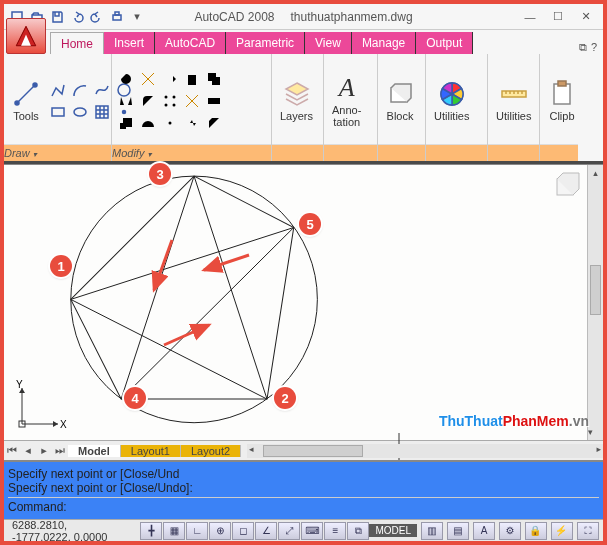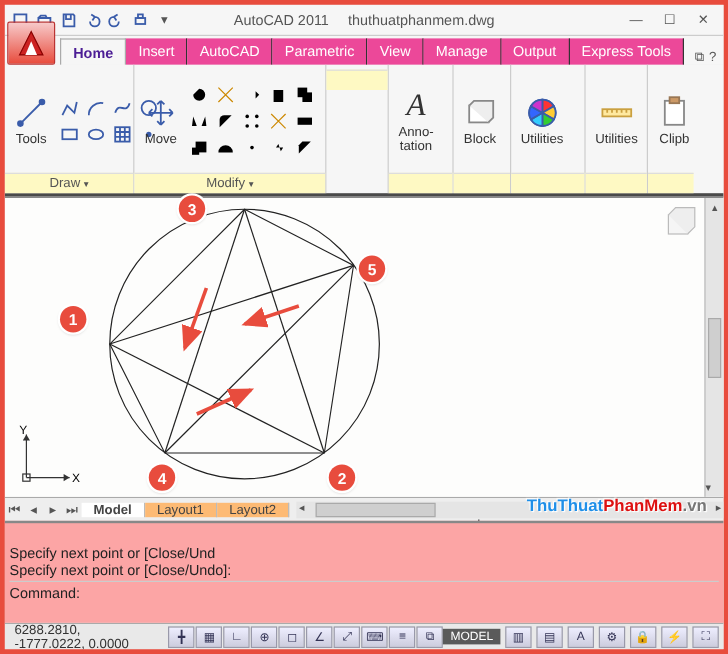--- a/index.html
+++ b/index.html
@@ -12,28 +12,28 @@
 .titletext { position: absolute; left: 50%; transform: translateX(-50%); display: flex; gap: 16px; font-size: 12px; color: #555; }
 .winctrl { margin-left: auto; display: flex; gap: 2px; }
 .winctrl span { width: 26px; height: 18px; display: flex; align-items: center; justify-content: center; color: #555; font-size: 11px; }
 
 
 .tabbar { background: #f6f6f6; height: 24px; display: flex; align-items: flex-end; }
 .appbtn { width: 40px; height: 36px; background: linear-gradient(#f7c9c9,#e84c3d); border:1px solid #b33; border-radius: 2px; margin: -14px 4px 0 2px; display:flex; align-items:center; justify-content:center; position:relative; z-index:2;}
 .appbtn svg { width: 26px; height: 26px; }
 .tabs { display: flex; height: 22px; }
 .tab { padding: 0 10px; font-size: 12px; color: #fff; background: #ec4899; border-right:1px solid #333; display:flex; align-items:center;}
-.tab.active { background: #f6f6f6; color:#4c1d95; border:1px solid #aaa; border-bottom:none;font-weight:bold; }
+.tab.active { background: #f6f6f6; color:#be185d; border:1px solid #aaa; border-bottom:none; }
 .tabextra { margin-left:auto; display:flex; gap:4px; padding-right:6px; color:#555; font-size:11px;}
 
 
 .ribbon { background: #f6f6f6; display:flex; border-bottom: 3px solid #4a4a4a; height: 110px;}
 .panel { border-right:1px solid #ccc; display:flex; flex-direction:column; justify-content:space-between; padding:4px 4px 0 4px;}
 .panel-body { flex:1; display:flex; align-items:center; gap:4px; }
-.panel-title { text-align:center; font-size:11px; color:#555; background:#fef9c3; border-top:1px solid #ddd; padding:2px 0; margin: 0 -4px; }
+.panel-title { text-align:left; font-size:11px; color:#555; background:#fdba74; border-top:1px solid #ddd; padding:2px 0; margin: 0 -4px; font-style: italic; }
 .panel-title .drop::after { content:"▾"; font-size:8px; margin-left:3px; color:#555;}
 .bigbtn { display:flex; flex-direction:column; align-items:center; gap:2px; padding:2px 4px; }
 .bigbtn .ico { width:28px; height:28px; display:flex; align-items:center; justify-content:center;}
 .bigbtn .lbl { font-size:11px; color:#333; text-align:center; line-height:1.1;}
 .icogrid { display:grid; grid-template-columns: repeat(4, 20px); gap:2px; }
 .icogrid .c { width:20px; height:20px; display:flex; align-items:center; justify-content:center; border:1px solid transparent;}
 .icogrid svg, .bigbtn svg, .qat svg { stroke:#3a5caa; fill:none; stroke-width:1.5;}
 .modgrid { display:grid; grid-template-columns: repeat(5, 20px); gap:2px;}
 .modgrid .c { width:20px; height:20px; display:flex; align-items:center; justify-content:center;}
 
@@ -45,29 +45,29 @@
 .scroll-v .thumb{position:absolute; left:2px; right:2px; top:100px; height:50px; background:#cfcfcf; border:1px solid #aaa;}
 .ucsaxis { position:absolute; left:10px; bottom:8px; }
 .viewcube { position:absolute; right:22px; top:6px; width:28px; height:28px;}
 .cursorx { position:absolute; left:375px; top:268px; }
 .marker { position:absolute; width:22px; height:22px; border-radius:50%; background:#e84c3d; color:#fff; font-size:13px; font-weight:bold; display:flex; align-items:center; justify-content:center; box-shadow:0 0 0 2px #fff, 0 1px 3px rgba(0,0,0,.4);}
 .arrow { position:absolute; }
 
 
 .btabs { height:20px; background:#eee; display:flex; align-items:center; border-top:1px solid #aaa; font-size:11px;}
 .btabs .navbtn { width:16px; text-align:center; color:#555;}
-.btabs .t { padding:0 10px; border-right:1px solid #bbb; color:#444; background:#fdba74;}
+.btabs .t { padding:0 10px; border-right:1px solid #bbb; color:#444; background:#eab308;}
 .btabs .t.active { background:#fff; font-weight:bold;}
 .btabs .hscroll { flex:1; margin-left:6px; position:relative; height:14px; background:#e5e5e5;}
 .btabs .hscroll::before{content:"◂"; position:absolute; left:2px; font-size:9px; color:#555;}
 .btabs .hscroll::after{content:"▸"; position:absolute; right:2px; font-size:9px; color:#555;}
 .btabs .hscroll .th{position:absolute;left:16px;width:100px;top:1px;bottom:1px;background:#cfcfcf;border:1px solid #aaa;}
 
 
-.cmd { background:#fca5a5; border-top:2px solid #888; font-family: Consolas, monospace; font-size:12px; color:#222; padding:18px 4px; }
+.cmd { background:#3b82f6; border-top:2px solid #888; font-family: Consolas, monospace; font-size:12px; color:#222; padding:5px 4px; }
 .cmd .line { white-space:pre; }
 .cmd .prompt { border-top:1px solid #ccc; margin-top:2px; padding-top:2px;}
 
 
 .status { height:22px; background:#e9e9e9; border-top:1px solid #aaa; display:flex; align-items:center; font-size:11px; color:#333;}
 .coords { padding:0 8px;}
 .status .icons { display:flex; gap:1px; margin-left:4px;}
 .sicon { width:22px; height:18px; background:linear-gradient(#eef,#ccd); border:1px solid #99a; display:flex; align-items:center; justify-content:center; font-size:10px; color:#335;}
 .status .right { margin-left:auto; display:flex; align-items:center; gap:4px; padding-right:4px;}
 .modeltag { background:#5a5a5a; color:#fff; padding:1px 6px; font-size:10px;}
@@ -111,21 +111,21 @@
       </span>
     <span class="qat-btn">
         <svg width="14" height="14">
           <rect x="3" y="5" width="8" height="5"></rect>
           <rect x="5" y="2" width="4" height="3"></rect>
         </svg>
       </span>
     <span class="qat-btn">▾</span>
   </div>
   <div class="titletext">
-    <span>AutoCAD 2011</span>
+    <span>AutoCAD 2008</span>
     <span>thuthuatphanmem.dwg</span>
   </div>
   <div class="winctrl">
     <span>—</span>
     <span>☐</span>
     <span>✕</span>
   </div>
 </div>
 
 <div class="tabbar">
@@ -136,21 +136,20 @@
       </svg>
   </div>
   <div class="tabs">
     <div class="tab active">Home</div>
     <div class="tab">Insert</div>
     <div class="tab">AutoCAD</div>
     <div class="tab">Parametric</div>
     <div class="tab">View</div>
     <div class="tab">Manage</div>
     <div class="tab">Output</div>
-    <div class="tab">Express Tools</div>
   </div>
   <div class="tabextra">
     <span>⧉</span>
     <span>?</span>
   </div>
 </div>
 
 <div class="ribbon">
   <div class="panel" style="width:108px">
     <div class="panel-body">
@@ -206,28 +205,20 @@
               <circle cx="8" cy="8" r="1.5" fill="#3a5caa"></circle>
             </svg>
           </div>
       </div>
     </div>
     <div class="panel-title"><span>Draw</span><span class="drop"></span></div>
   </div>
 
   <div class="panel" style="width:160px">
     <div class="panel-body">
-      <div class="bigbtn">
-        <div class="ico">
-            <svg width="26" height="26">
-              <path d="M13 3v20M3 13h20M13 3l-3 3M13 3l3 3M13 23l-3-3M13 23l3-3M3 13l3-3M3 13l3 3M23 13l-3-3M23 13l-3 3"></path>
-            </svg>
-          </div>
-        <div class="lbl">Move</div>
-      </div>
       <div class="modgrid">
         <div class="c">
             <svg width="16" height="16">
               <path d="M3 8a5 5 0 1 0 5-5M3 8l-2-2m2 2l2-2"></path>
             </svg>
           </div>
         <div class="c">
             <svg width="16" height="16">
               <path d="M2 2l12 12M2 14l12-12" stroke="#c80"></path>
             </svg>
@@ -304,20 +295,32 @@
             <svg width="16" height="16">
               <path d="M3 13V6l3-3h7"></path>
             </svg>
           </div>
       </div>
     </div>
     <div class="panel-title"><span>Modify</span><span class="drop"></span></div>
   </div>
 
   <div class="panel" style="width:52px">
+    <div class="panel-body">
+        <div class="bigbtn">
+      <div class="ico">
+            <svg width="30" height="30">
+              <path d="M15 4l11 6-11 6L4 10z" fill="#ffe9a0" stroke="#caa"></path>
+              <path d="M4 15l11 6 11-6" stroke="#caa"></path>
+              <path d="M4 20l11 6 11-6" stroke="#caa"></path>
+            </svg>
+          </div>
+      <div class="lbl">Layers</div>
+        </div>
+      </div>
     <div class="panel-title">&nbsp;</div>
   </div>
 
   <div class="panel" style="width:54px">
     <div class="panel-body">
         <div class="bigbtn">
       <div class="ico" style="font:italic 26px Georgia,serif;color:#333">A</div>
       <div class="lbl" style="white-space:pre-line">Anno-
 tation</div>
         </div>

